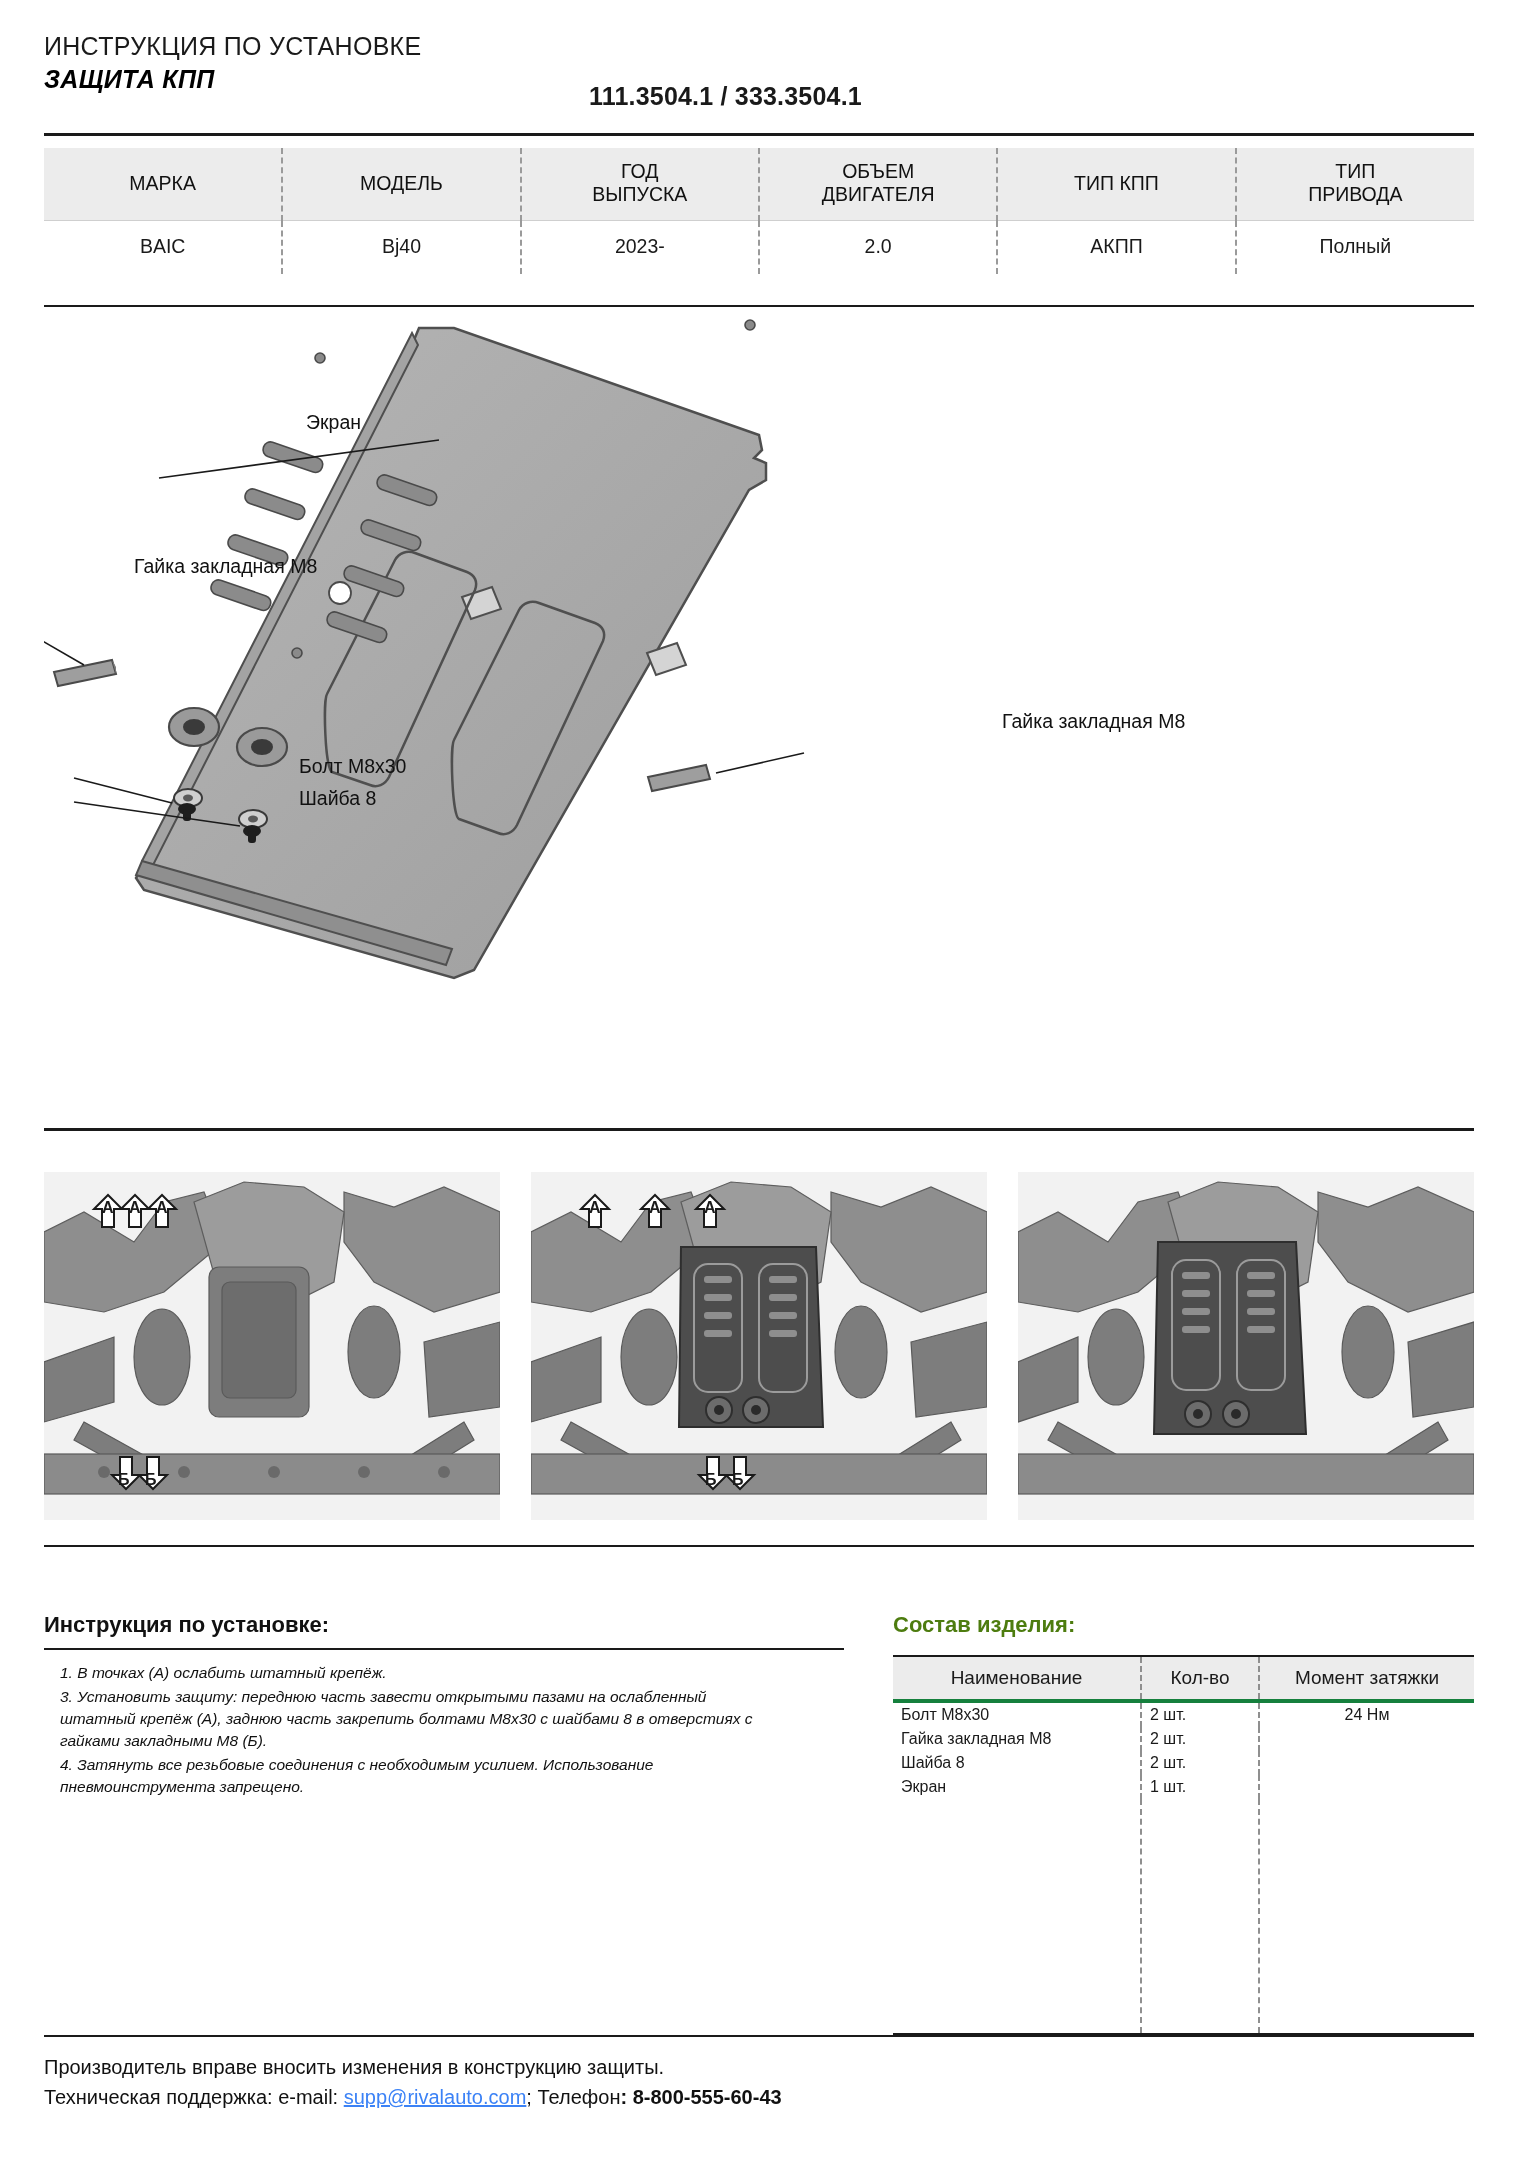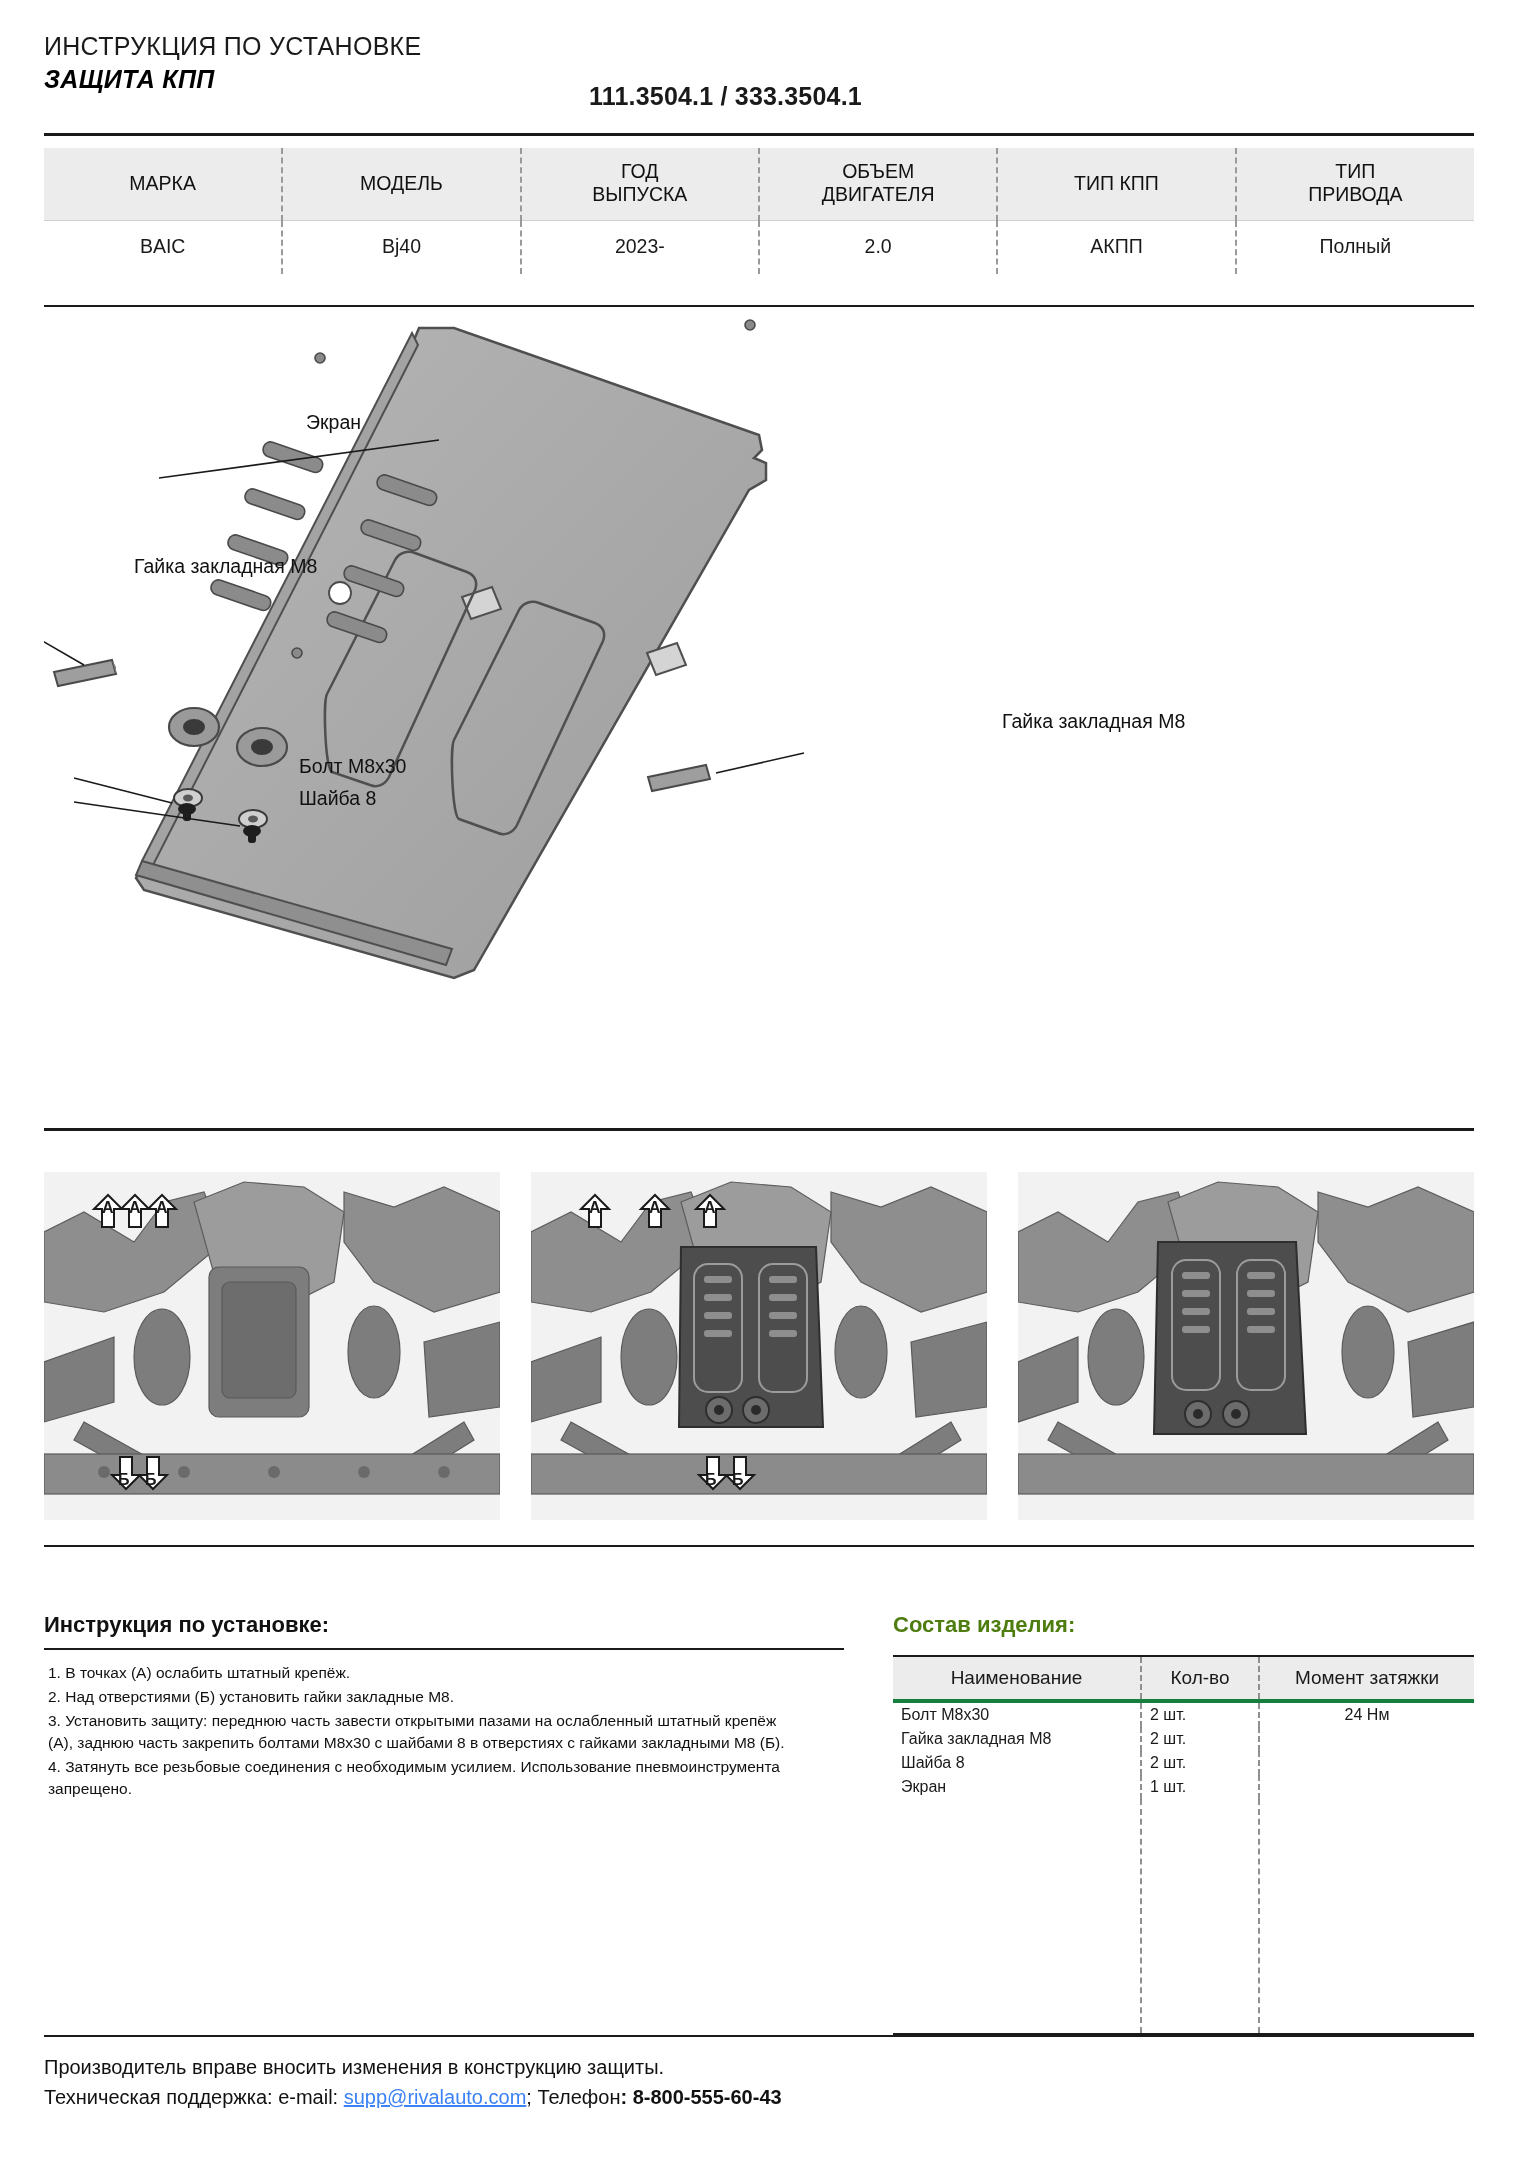--- a/index.html
+++ b/index.html
@@ -177,21 +177,21 @@
     height: 2px;
     background: #1a1a1a;
   }
   .instr-list {
     margin-top: 12px;
     font-size: 15.5px;
     line-height: 1.42;
     color: #111;
     width: 742px;
   }
-  .instr-list p { margin: 0 0 2px 4px; }
+  .instr-list p { margin: 0 0 2px 16px; font-style: italic; }
 
   .compo-block {
     position: absolute;
     left: 893px;
     top: 1612px;
     width: 581px;
   }
   .compo-title {
     font-size: 22px;
     font-weight: bold;
@@ -563,21 +563,20 @@
     </div>
   </div>
 
   <div class="rule-photos-bottom"></div>
 
   <div class="instr-block">
     <div class="instr-title">Инструкция по установке:</div>
     <div class="instr-rule"></div>
     <div class="instr-list">
       <p>1. В точках (А) ослабить штатный крепёж.</p>
-      <p>2. Над отверстиями (Б) установить гайки закладные М8.</p>
       <p>3. Установить защиту: переднюю часть завести открытыми пазами на ослабленный штатный крепёж (А), заднюю часть закрепить болтами М8х30 с шайбами 8 в отверстиях с гайками закладными М8 (Б).</p>
       <p>4. Затянуть все резьбовые соединения с необходимым усилием. Использование пневмоинструмента запрещено.</p>
     </div>
   </div>
 
   <div class="compo-block">
     <div class="compo-title">Состав изделия:</div>
   </div>
   <table class="compo-table">
     <colgroup>

